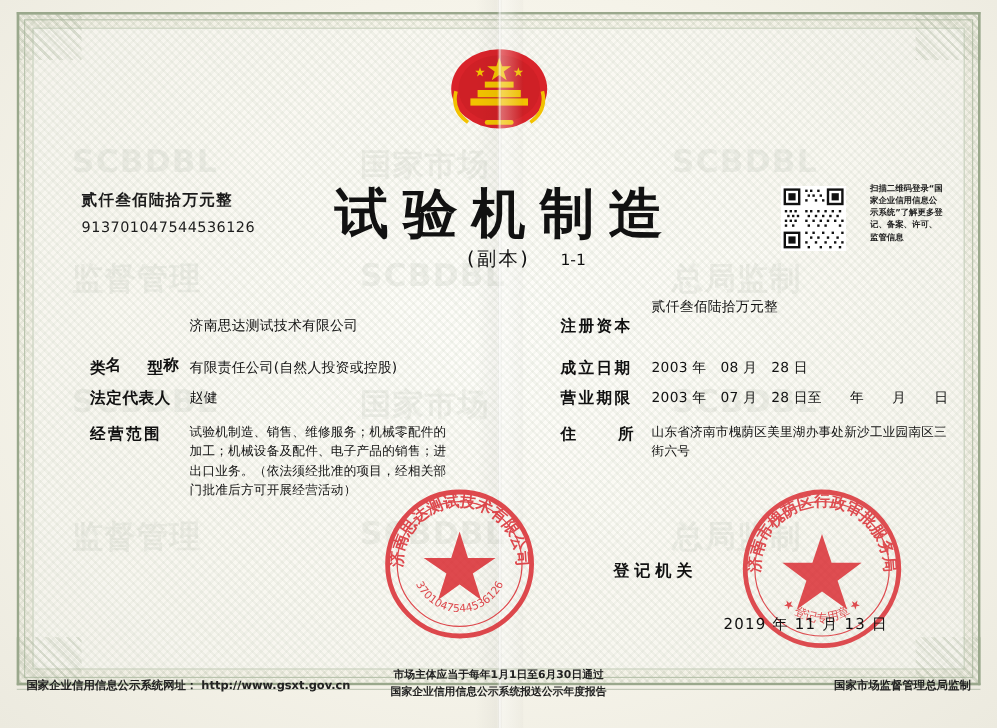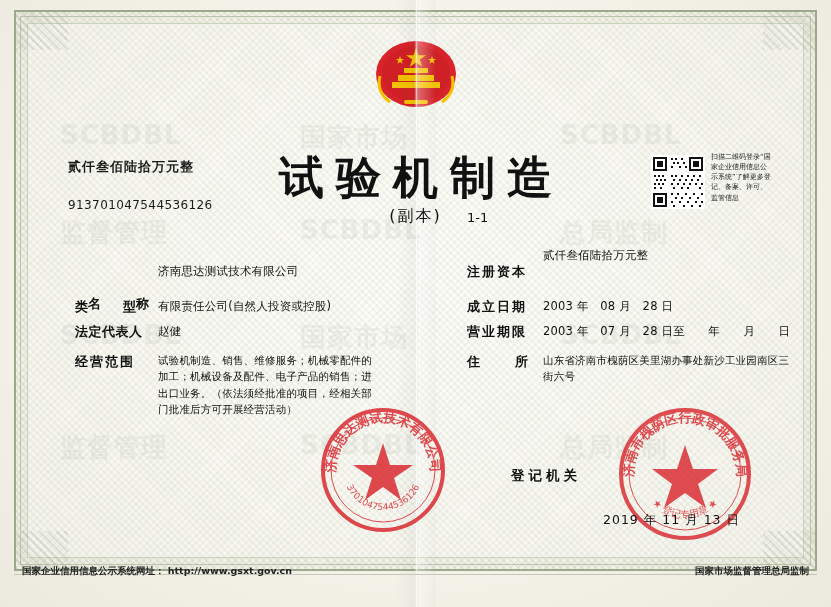--- a/index.html
+++ b/index.html
@@ -69,21 +69,21 @@
   .emblem { position:absolute; left:50%; top:38px; transform:translateX(-50%); z-index:4; width:84px; height:76px; }
 
   .content { position:absolute; left:0; top:0; width:831px; height:607px; z-index:7; }
 
   .uscc-label {
     position:absolute; left:68px; top:158px;
     font-size:13px; color:#1b1b1b; letter-spacing:1px; font-weight:600;
   }
   .uscc-value {
     position:absolute; left:68px; top:182px;
-    font-size:12px; color:#1b1b1b; letter-spacing:0.4px;margin-top:16px;
+    font-size:12px; color:#1b1b1b; letter-spacing:0.4px;
   }
   .title {
     position:absolute; left:0; right:0; top:148px; text-align:center;
     font-family:"DejaVu Sans", sans-serif; font-weight:bold;
     font-size:45px; letter-spacing:12px; color:#111; text-indent:12px;
   }
   .subtitle {
     position:absolute; left:0; right:0; top:206px; text-align:center;
     font-size:16px; color:#111; letter-spacing:2px;
   }
@@ -92,22 +92,22 @@
   }
 
   
   .qr {
     position:absolute; right:126px; top:155px; width:54px; height:54px;
     background:#fff;
     z-index:7;
   }
   .qr svg { display:block; }
   .qr-note {
-    position:absolute; right:58px; top:152px; width:62px;
-    font-size:7px; line-height:1.45; color:#222; z-index:7;
+    position:absolute; right:44px; top:152px; width:62px;
+    font-size:7px; line-height:1.45; color:#222; z-index:7;font-weight:bold;
   }
 
   
   .label {
     position:absolute; font-size:13px; color:#111; font-weight:600; letter-spacing:3px;
   }
   .value {
     position:absolute; font-size:11.5px; color:#111; letter-spacing:0.2px;
   }
   .value.small { font-size:10.5px; line-height:1.55; }
@@ -331,16 +331,20 @@
         <path id="rbot" d="M 27 71 A 44 44 0 0 0 115 71" fill="none"></path>
         <text font-size="10" fill="#d9232a" font-family="DejaVu Sans, sans-serif">
           <textPath href="#rbot" startOffset="50%" text-anchor="middle">★ 登记专用章 ★</textPath>
         </text>
       </svg>
     </div>
 
     <div class="hr-foot"></div>
     <div class="footer">
       <div class="foot-left">国家企业信用信息公示系统网址：  http://www.gsxt.gov.cn</div>
+      <div class="foot-center">
+        <div>市场主体应当于每年1月1日至6月30日通过</div>
+        <div>国家企业信用信息公示系统报送公示年度报告</div>
+      </div>
       <div class="foot-right">国家市场监督管理总局监制</div>
     </div>
   </div>
 </div>
 
 </body></html>

